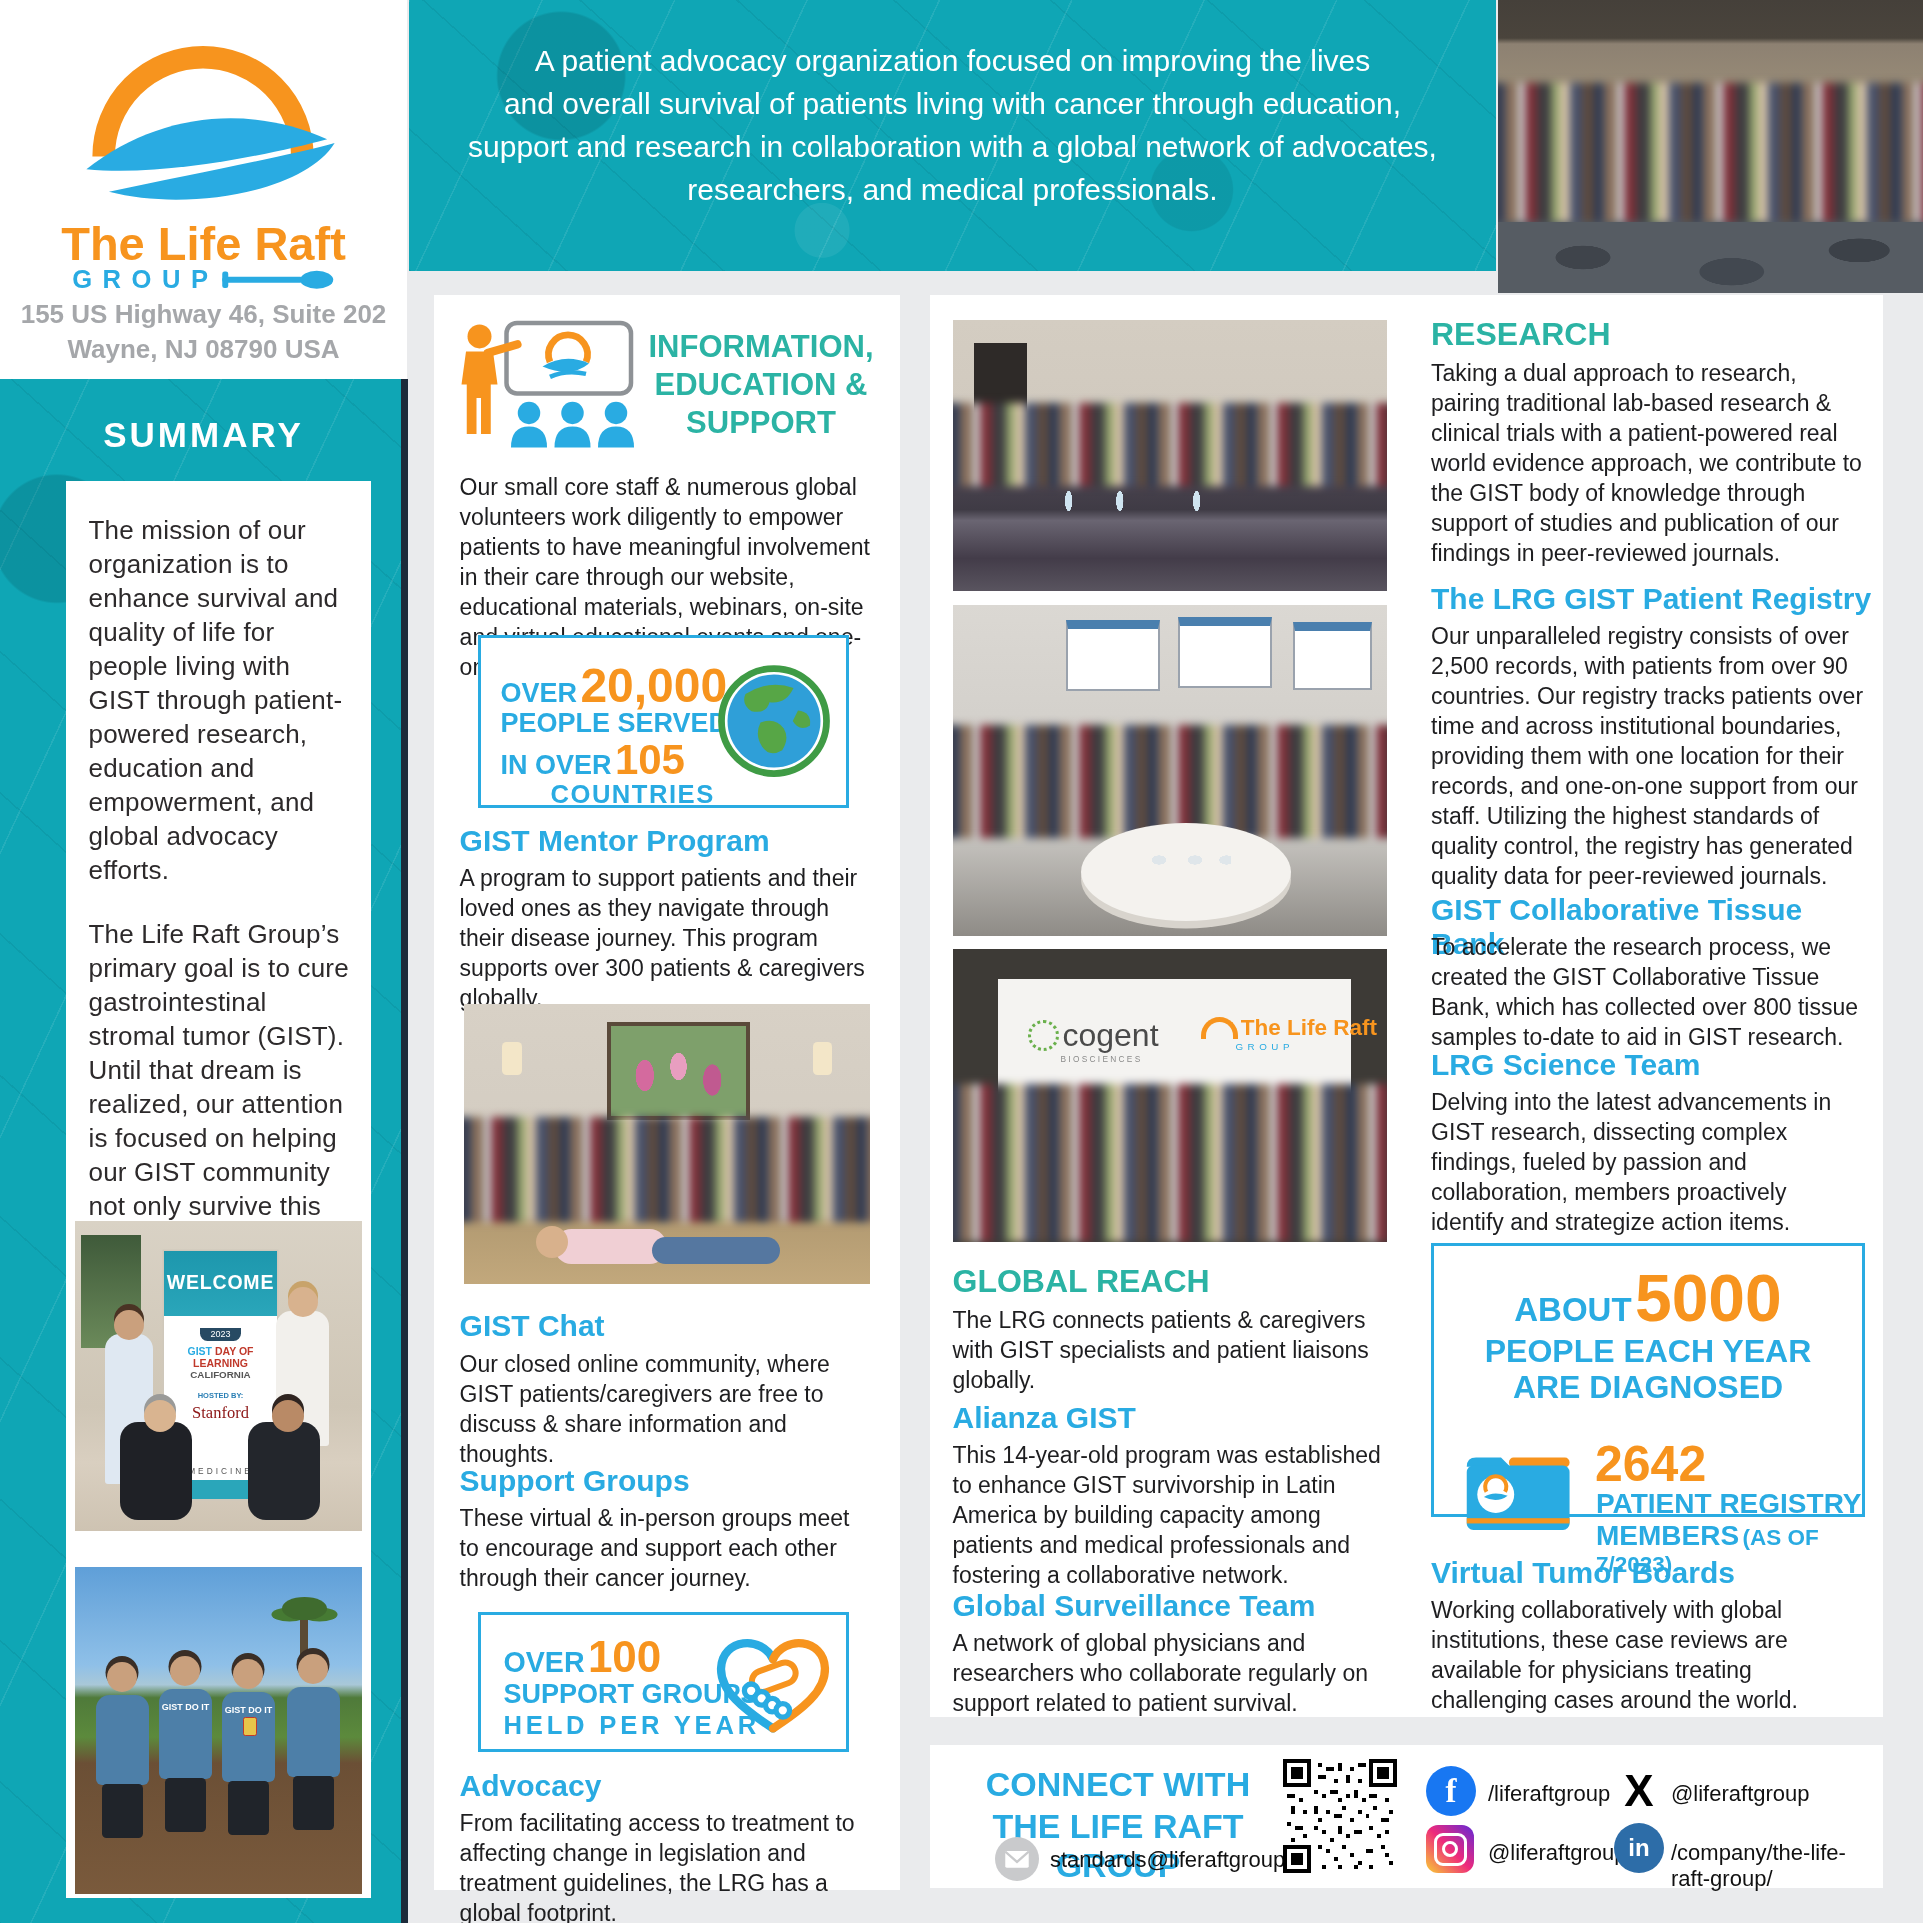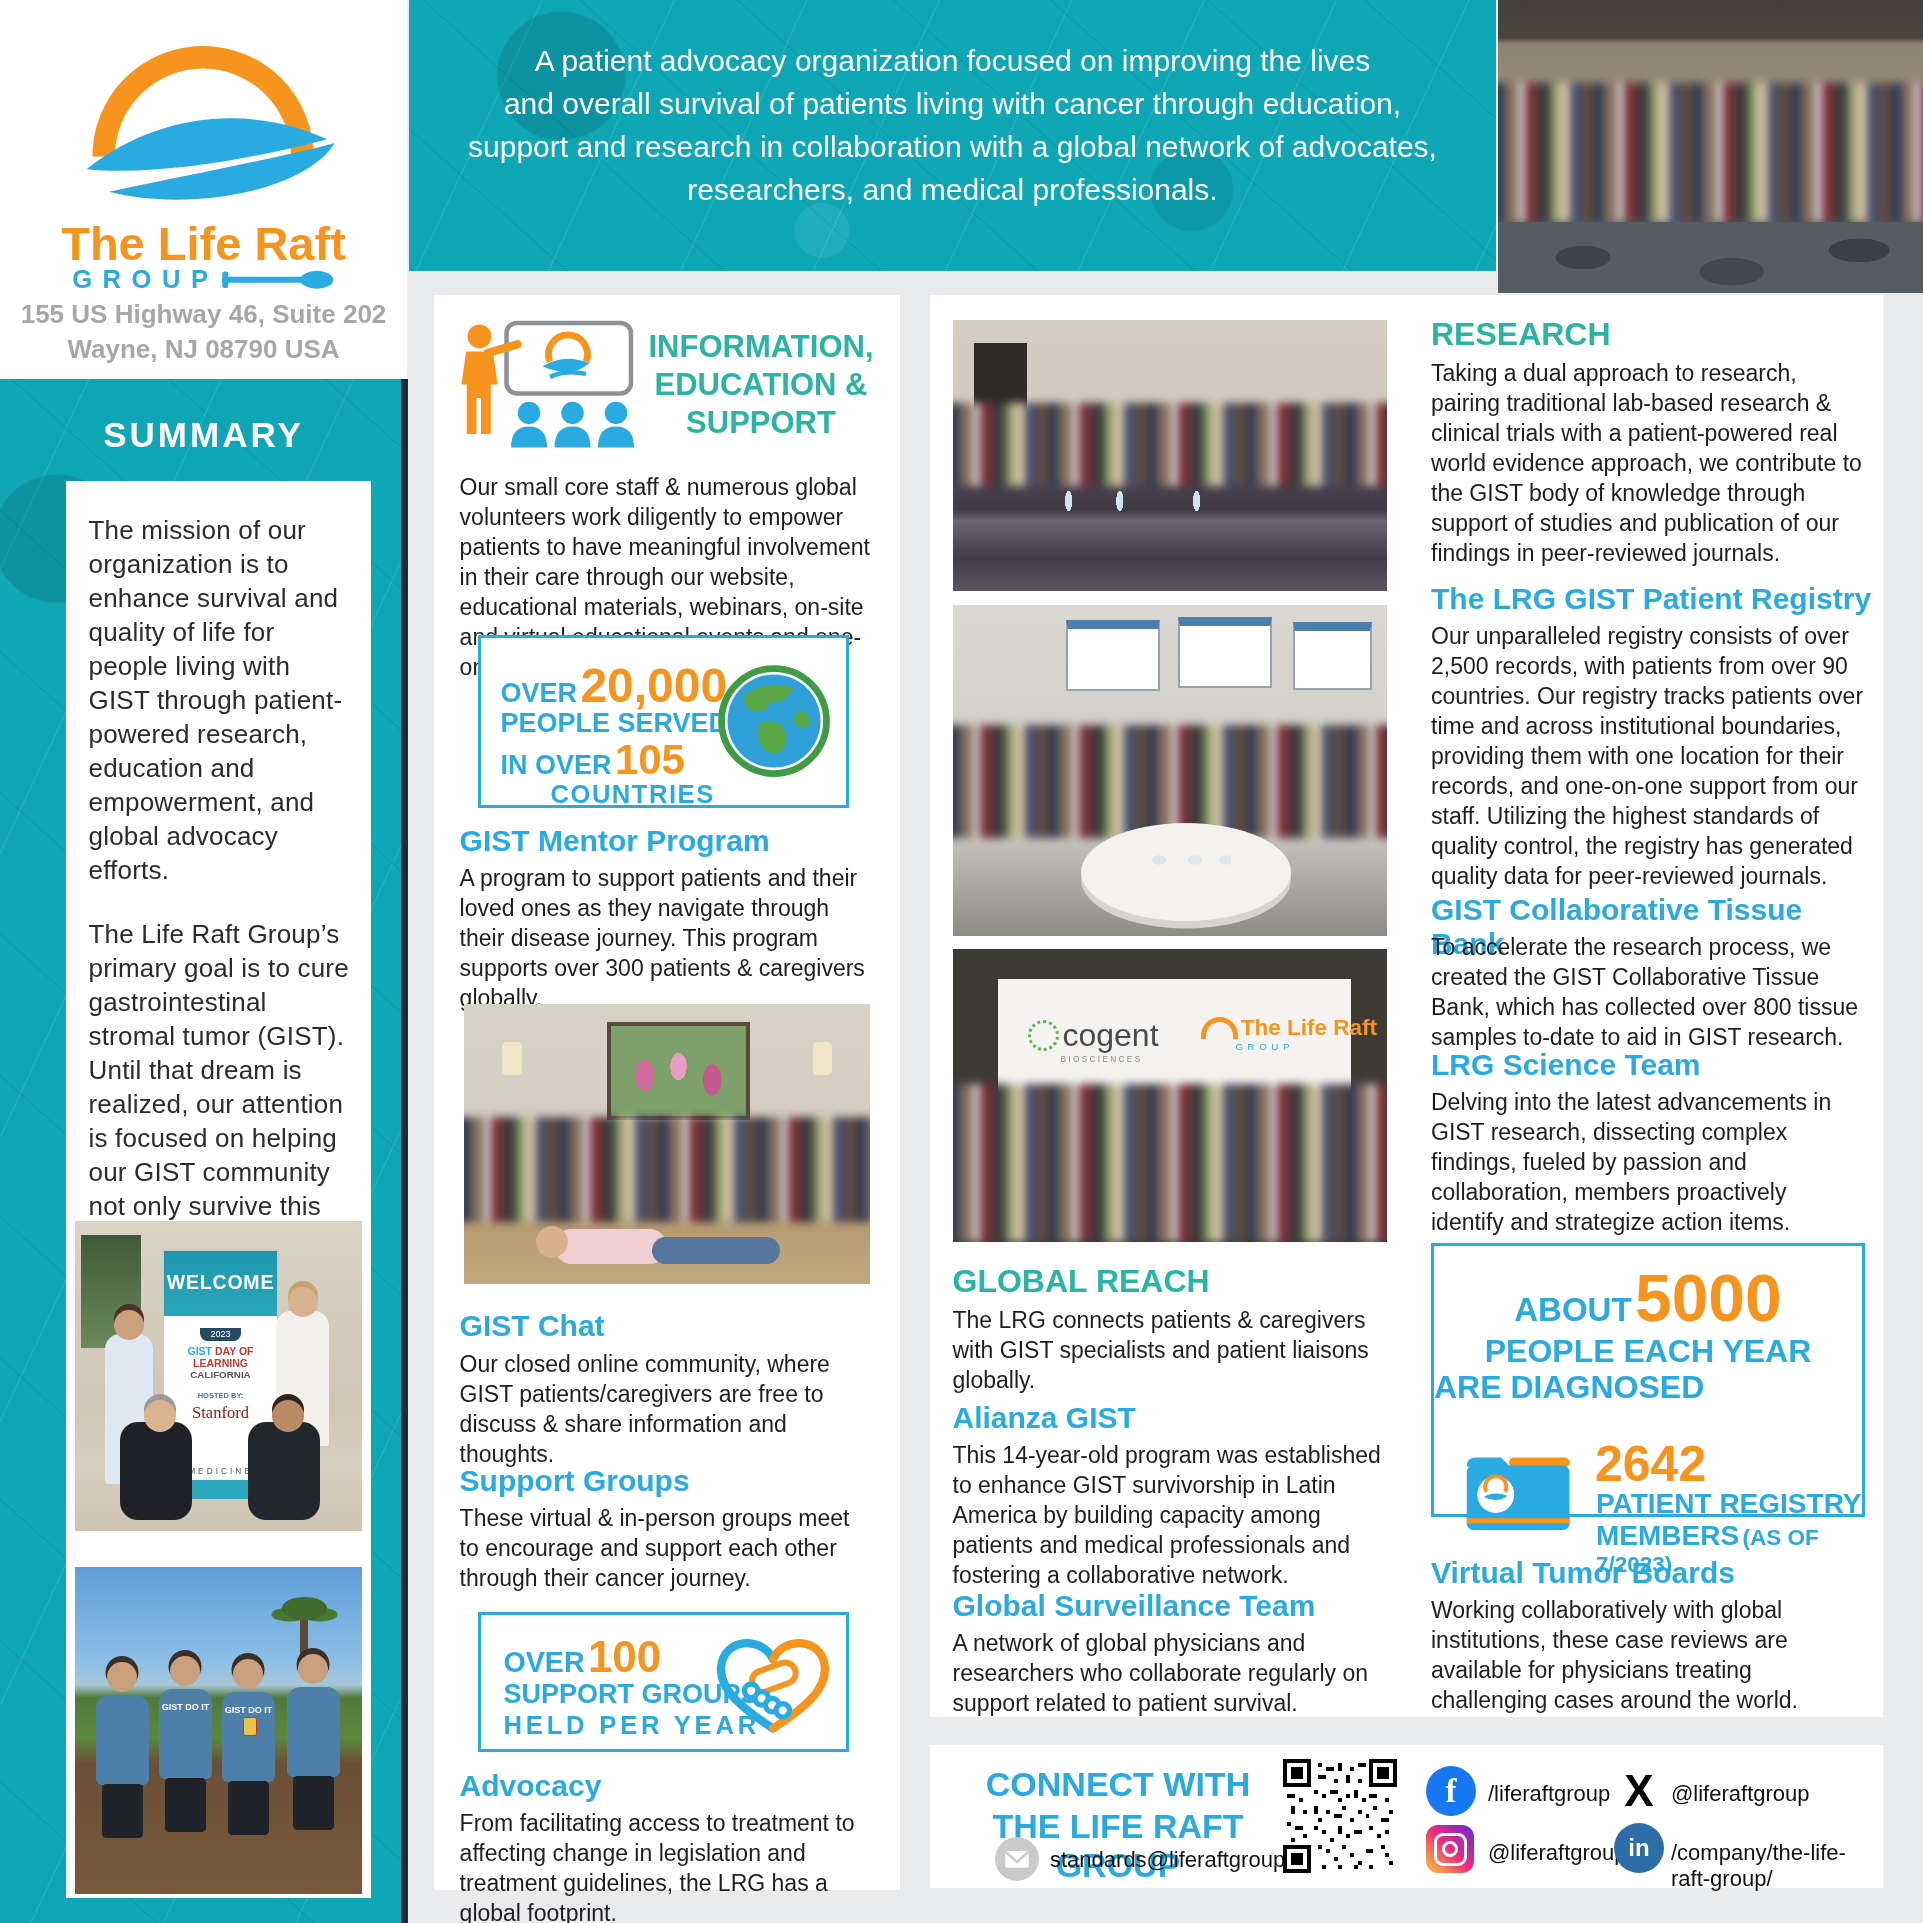--- a/index.html
+++ b/index.html
@@ -281,21 +281,21 @@
 
   <div class="abs blue-h" style="left:501px;top:753px;font-size:30px;">LRG Science Team</div>
   <div class="abs body-t" style="left:501px;top:792px;width:434px;">Delving into the latest advancements in GIST research, dissecting complex findings, fueled by passion and collaboration, members proactively identify and strategize action items.</div>
 
   <div class="badge" style="left:501px;top:948px;width:428px;height:268px;">
     <div class="abs" style="left:0;top:13.5px;width:100%;text-align:center;">
       <span class="cap-blue" style="font-size:33px;">ABOUT</span>
       <span class="num-orange" style="font-size:66px;">5000</span>
     </div>
     <div class="abs cap-blue" style="left:0;top:87px;width:100%;text-align:center;font-size:32px;">PEOPLE EACH YEAR</div>
-    <div class="abs cap-blue" style="left:0;top:123px;width:100%;text-align:left;font-size:32px;">ARE DIAGNOSED</div>
+    <div class="abs cap-blue" style="left:0;top:123px;width:100%;text-align:center;font-size:32px;">ARE DIAGNOSED</div>
     <svg class="abs" style="left:27px;top:201px;" width="113" height="87" viewBox="0 0 170 132">
       <path d="M8 30 q0-14 14-14 h38 l14 14 z" fill="#29abe2"></path>
       <rect x="72" y="16" width="92" height="15" rx="7" fill="#f7941e"></rect>
       <rect x="8" y="28" width="156" height="98" rx="10" fill="#29abe2"></rect>
       <circle cx="52" cy="72" r="28" fill="#fff"></circle>
       <path d="M38 68 a16 16 0 1 1 28 0" stroke="#f7941e" stroke-width="6" fill="none"></path>
       <path d="M34 76 q14-10 36-2 q-16 12-36 2z" fill="#29abe2"></path>
       <rect x="8" y="108" width="156" height="8" fill="#f7941e"></rect>
     </svg>
     <div class="abs num-orange" style="left:161px;top:189px;font-size:50px;">2642</div>

